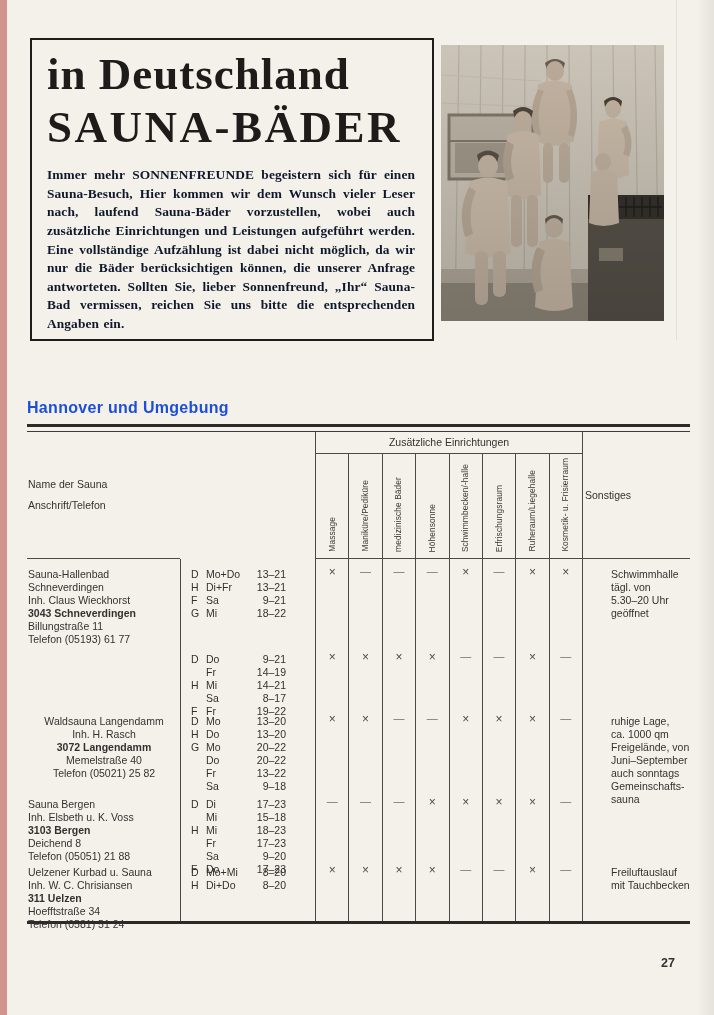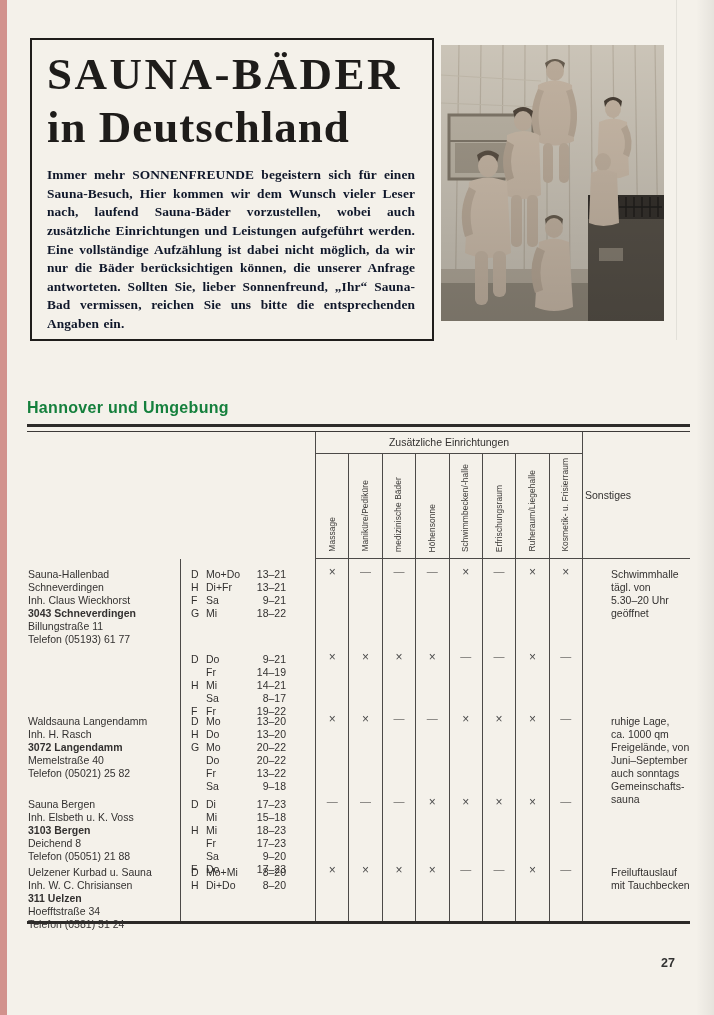--- a/index.html
+++ b/index.html
@@ -35,21 +35,21 @@
     text-align:justify; color:#0f172a;
   }
 
   
   .photo { position:absolute; left:441px; top:45px; width:223px; height:276px; }
   .photo svg { display:block; }
 
   
   .section-heading {
     position:absolute; left:27px; top:399px; margin:0;
-    font-size:16px; font-weight:bold; letter-spacing:0.3px; color:#15803d;
+    font-size:16px; font-weight:bold; letter-spacing:0.3px; color:#1d4ed8;
   }
   .section-rule { position:absolute; left:27px; top:424px; width:663px; height:2.5px; background:#2d2b29; }
 
   
   .tbl {
     position:absolute; left:27px; top:431px; width:663px;
     display:grid;
     grid-template-columns:153px 135px repeat(8, 33.375px) 108px;
     grid-template-rows:22px 105px 85px 62px 83px 68px 64px;
     border-top:1.5px solid #3c3a38;
@@ -85,22 +85,22 @@
 
   .page-number { position:absolute; left:661px; top:956px; font-size:12.5px; font-weight:bold; color:#323232; }
 </style>
 </head>
 <body>
 
 <div class="left-strip"></div>
 <div class="fold-line"></div>
 
 <div class="intro-box">
+  <div class="title l2">in Deutschland</div>
   <div class="title">SAUNA-BÄDER</div>
-  <div class="title l2">in Deutschland</div>
   <p class="intro-p">Immer mehr SONNENFREUNDE begeistern sich für einen Sauna-Besuch, Hier kommen wir dem Wunsch vieler Leser nach, laufend Sauna-Bäder vorzustellen, wobei auch zusätzliche Einrichtungen und Leistungen aufgeführt werden. Eine vollständige Aufzählung ist dabei nicht möglich, da wir nur die Bäder berücksichtigen können, die unserer Anfrage antworteten. Sollten Sie, lieber Sonnenfreund, „Ihr“ Sauna-Bad vermissen, reichen Sie uns bitte die entsprechenden Angaben ein.</p>
 </div>
 
 <div class="photo">
   <svg viewBox="0 0 223 276" width="223" height="276" aria-hidden="true">
     <defs>
       <linearGradient id="ph-shade" x1="0" y1="0" x2="0" y2="1">
         <stop offset="0" stop-color="#000000" stop-opacity="0.04"></stop>
         <stop offset="1" stop-color="#000000" stop-opacity="0.20"></stop>
       </linearGradient>
@@ -190,20 +190,24 @@
       <path d="M96 202 Q86 224 94 248 L102 245 Q96 224 104 206 Z" fill="#bfaf9d"></path>
     </g>
     <rect width="223" height="276" fill="url(#ph-shade)"></rect>
   </svg>
 </div>
 
 <h2 class="section-heading">Hannover und Umgebung</h2>
 <div class="section-rule"></div>
 
 <div class="tbl">
+  <div class="cell name-h bb" style="grid-column:1; grid-row:1/3">
+    <div>Name der Sauna</div>
+    <div>Anschrift/Telefon</div>
+  </div>
   <div class="cell fac-h bl bb" style="grid-column:3/11; grid-row:1">Zusätzliche Einrichtungen</div>
   <div class="cell sonst-h bl bb" style="grid-column:11; grid-row:1/3">Sonstiges</div>
 
 <div class="cell vlabel bl bb" style="grid-area: 2 / 3;">
       <span>Massage</span>
     </div>
     <div class="cell vlabel bl bb" style="grid-area: 2 / 4;">
       <span>Maniküre/Pediküre</span>
     </div>
     <div class="cell vlabel bl bb" style="grid-area: 2 / 5;">
@@ -297,21 +301,21 @@
     </div>
     <div class="cell mark-c bl" style="grid-area: 4 / 3;">×</div>
     <div class="cell mark-c bl" style="grid-area: 4 / 4;">×</div>
     <div class="cell mark-c bl" style="grid-area: 4 / 5;">×</div>
     <div class="cell mark-c bl" style="grid-area: 4 / 6;">×</div>
     <div class="cell mark-c bl dash" style="grid-area: 4 / 7;">—</div>
     <div class="cell mark-c bl dash" style="grid-area: 4 / 8;">—</div>
     <div class="cell mark-c bl" style="grid-area: 4 / 9;">×</div>
     <div class="cell mark-c bl dash" style="grid-area: 4 / 10;">—</div>
     <div class="cell sonst-c bl" style="grid-area: 4 / 11;"></div>
-    <div class="cell name-c" style="grid-area: 5 / 1;">
+    <div class="cell name-c" style="grid-area: 5 / 1; text-align: center;">
       <div>Waldsauna Langendamm</div>
       <div>Inh. H. Rasch</div>
       <div class="b">3072 Langendamm</div>
       <div>Memelstraße 40</div>
       <div>Telefon (05021) 25 82</div>
     </div>
     <div class="cell open-c bl" style="grid-area: 5 / 2;">
       <div class="oline">
         <span class="k">D</span>
         <span class="d">Mo</span>

